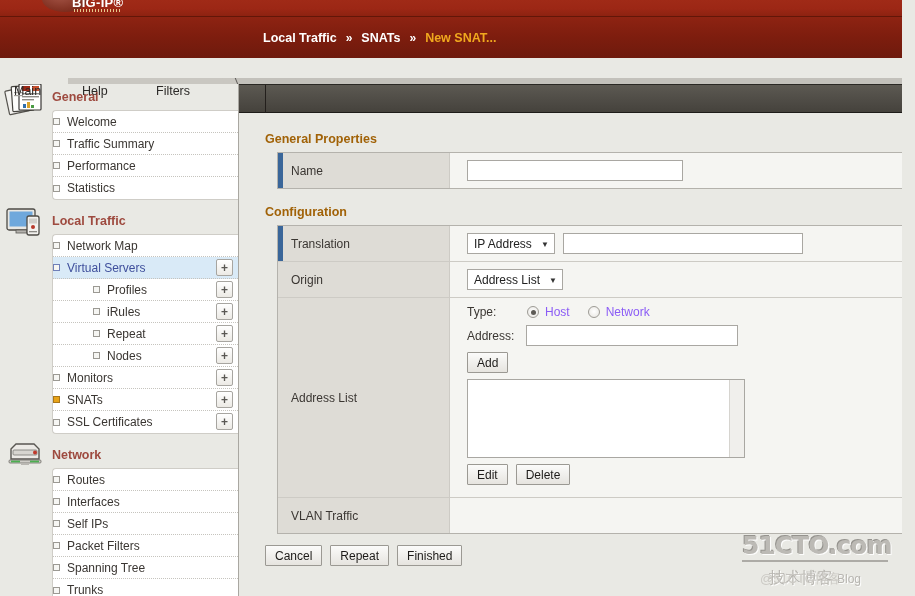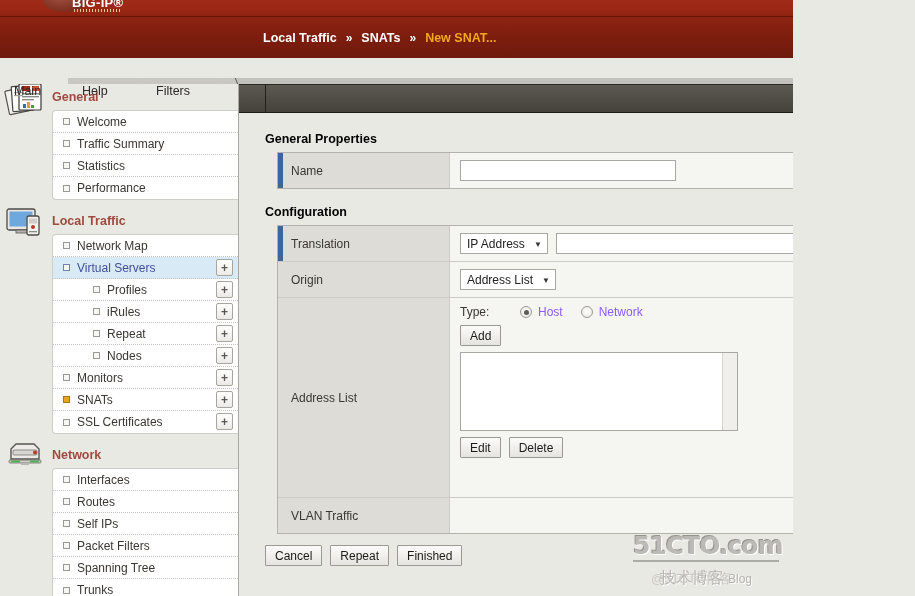--- a/index.html
+++ b/index.html
@@ -5,21 +5,21 @@
   * { box-sizing: border-box; }
   html, body {
     margin: 0; padding: 0;
     width: 915px; height: 596px;
     overflow: hidden;
     background: #e9e9e4;
     font-family: "Liberation Sans", sans-serif;
   }
   #app {
     position: relative;
-    width: 793px; height: 596px;
+    width: 902px; height: 596px;
     overflow: hidden;
   }
 
   
   .brandbar {
     position: absolute; left: 0; top: 0; width: 915px; height: 16px;
     background: linear-gradient(to bottom, #a02a17 0%, #9c2715 55%, #8d2211 100%);
     overflow: hidden;
   }
   .brand-sphere {
@@ -111,21 +111,20 @@
     margin-left: 52px; margin-right: 0;
     background: #ffffff;
     border: 1px solid #cfcdc7;
     border-right: none;
     border-radius: 4px 0 0 4px;
   }
   .nav-item {
     position: relative; height: 22px;
     display: flex; align-items: center;
     font-size: 12px; color: #3a3632;
-    padding-left: 10px;
     border-bottom: 1px dotted #c6c4be;
     cursor: pointer;
   }
   .nav-item:last-child { border-bottom: none; }
   .nav-item.sub { padding-left: 40px; }
   .nav-item.active { background: #d9eaf7; color: #3f4f9c; }
   .nav-box {
     width: 7px; height: 7px; margin-right: 7px;
     border: 1px solid #9b9993; background: #f6f6f3; flex: none;
   }
@@ -159,21 +158,21 @@
   .toolbar-cellA {
     position: absolute; left: 0; top: 0; width: 27px; height: 28px;
     border-right: 1px solid #231f1c;
   }
   .content {
     position: absolute; left: 0; top: 29px; width: 676px; height: 483px;
     background: #e9e9e4;
   }
 
   .sec-title {
-    font-size: 12.5px; font-weight: bold; color: #000000;
+    font-size: 12.5px; font-weight: bold; color: #a16207;
     padding: 19px 0 6px 26px;
   }
   .sec-title.tight { padding-top: 16px; }
 
   .panel {
     margin-left: 38px; width: 631px;
     background: #f5f5f2;
     border: 1px solid #b4b2ac;
   }
   .row {
@@ -191,21 +190,21 @@
     font-size: 12px; color: #3a3632;
     border-right: 1px solid #cdcbc5;
   }
   .row-label.accent::before {
     content: ""; position: absolute; left: 0; top: 0; bottom: 0; width: 5px;
     background: #3a6699;
   }
   .row-field {
     flex: 1;
     display: flex; align-items: center;
-    padding: 7px 10px;
+    padding: 7px 17px;
     gap: 8px;
   }
   .row-field.col {
     flex-direction: column; align-items: flex-start; gap: 6px;
   }
 
   .txt {
     height: 21px;
     border: 1px solid #a9a7a2;
     background: #ffffff;
@@ -374,25 +373,25 @@
         <div class="nav-item">
           <span class="nav-box"></span>
           <span class="nav-label">Welcome</span>
         </div>
         <div class="nav-item">
           <span class="nav-box"></span>
           <span class="nav-label">Traffic Summary</span>
         </div>
         <div class="nav-item">
           <span class="nav-box"></span>
+          <span class="nav-label">Performance</span>
+        </div>
+        <div class="nav-item">
+          <span class="nav-box"></span>
           <span class="nav-label">Statistics</span>
-        </div>
-        <div class="nav-item">
-          <span class="nav-box"></span>
-          <span class="nav-label">Performance</span>
         </div>
       </div>
     </div>
 
     <div class="nav-group" style="margin-top:8px;">
       <div class="nav-head">
         <span class="nav-icon">
           <svg width="44" height="36" viewBox="0 0 44 36">
             <g transform="translate(3,5)">
               <rect x="0" y="0" width="28" height="21" rx="2" fill="#e8e7e3" stroke="#4d4b46" stroke-width="1.3"></rect>
@@ -468,25 +467,25 @@
               <rect x="22" y="16.6" width="9" height="1.8" fill="#4caf50"></rect>
               <rect x="13" y="19" width="8" height="2" fill="#b9b7b2"></rect>
             </g>
           </svg>
         </span>
         <span>Network</span>
       </div>
       <div class="nav-list">
         <div class="nav-item">
           <span class="nav-box"></span>
+          <span class="nav-label">Routes</span>
+        </div>
+        <div class="nav-item">
+          <span class="nav-box"></span>
           <span class="nav-label">Interfaces</span>
-        </div>
-        <div class="nav-item">
-          <span class="nav-box"></span>
-          <span class="nav-label">Routes</span>
         </div>
         <div class="nav-item">
           <span class="nav-box"></span>
           <span class="nav-label">Self IPs</span>
         </div>
         <div class="nav-item">
           <span class="nav-box"></span>
           <span class="nav-label">Packet Filters</span>
         </div>
         <div class="nav-item">
@@ -547,20 +546,24 @@
           <div class="row-field col">
 
             <div class="typeline">
               <span class="lead">Type:</span>
               <span class="radio on"></span>
               <span class="radio-lbl">Host</span>
               <span class="radio"></span>
               <span class="radio-lbl">Network</span>
             </div>
 
+            <div class="addrline">
+              <span class="lead">Address:</span>
+              <input class="txt addr" type="text" value="" style="">
+            </div>
 
             <button class="btn">Add</button>
 
             <div class="listbox">
               <div class="scrollcol"></div>
             </div>
 
             <div style="display:flex; gap:8px;border-radius:7px;">
               <button class="btn">Edit</button>
               <button class="btn">Delete</button>

